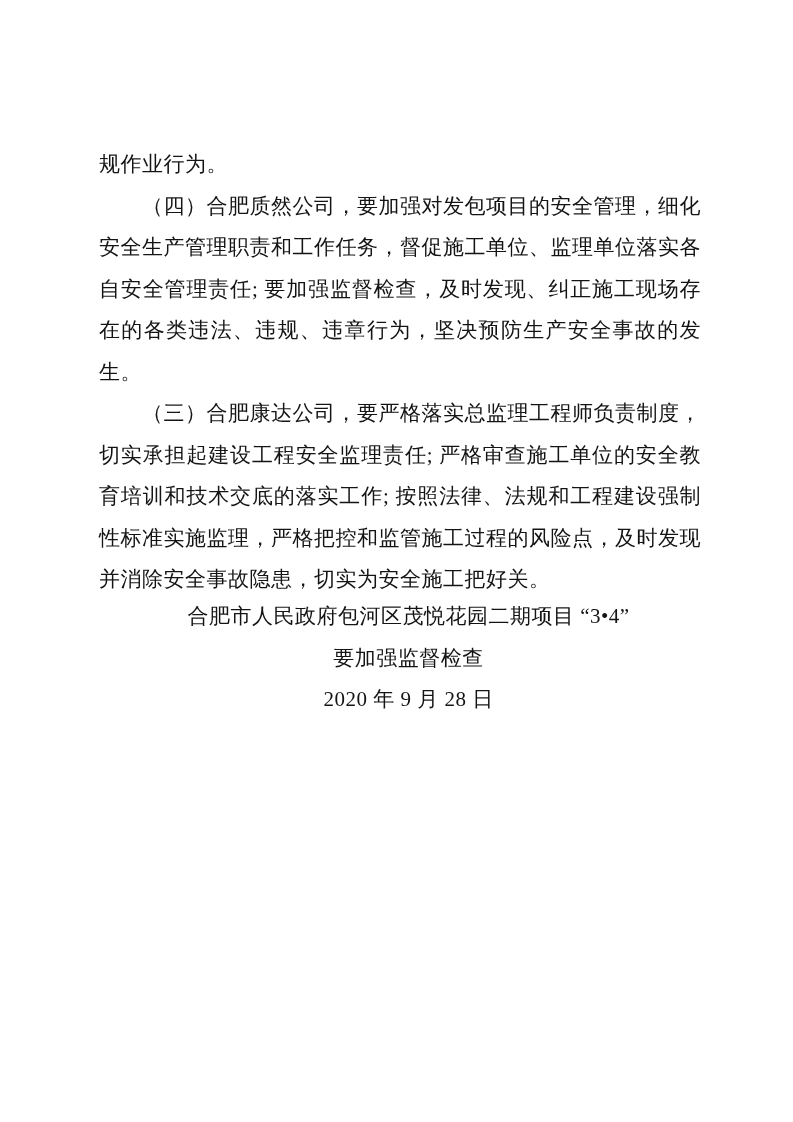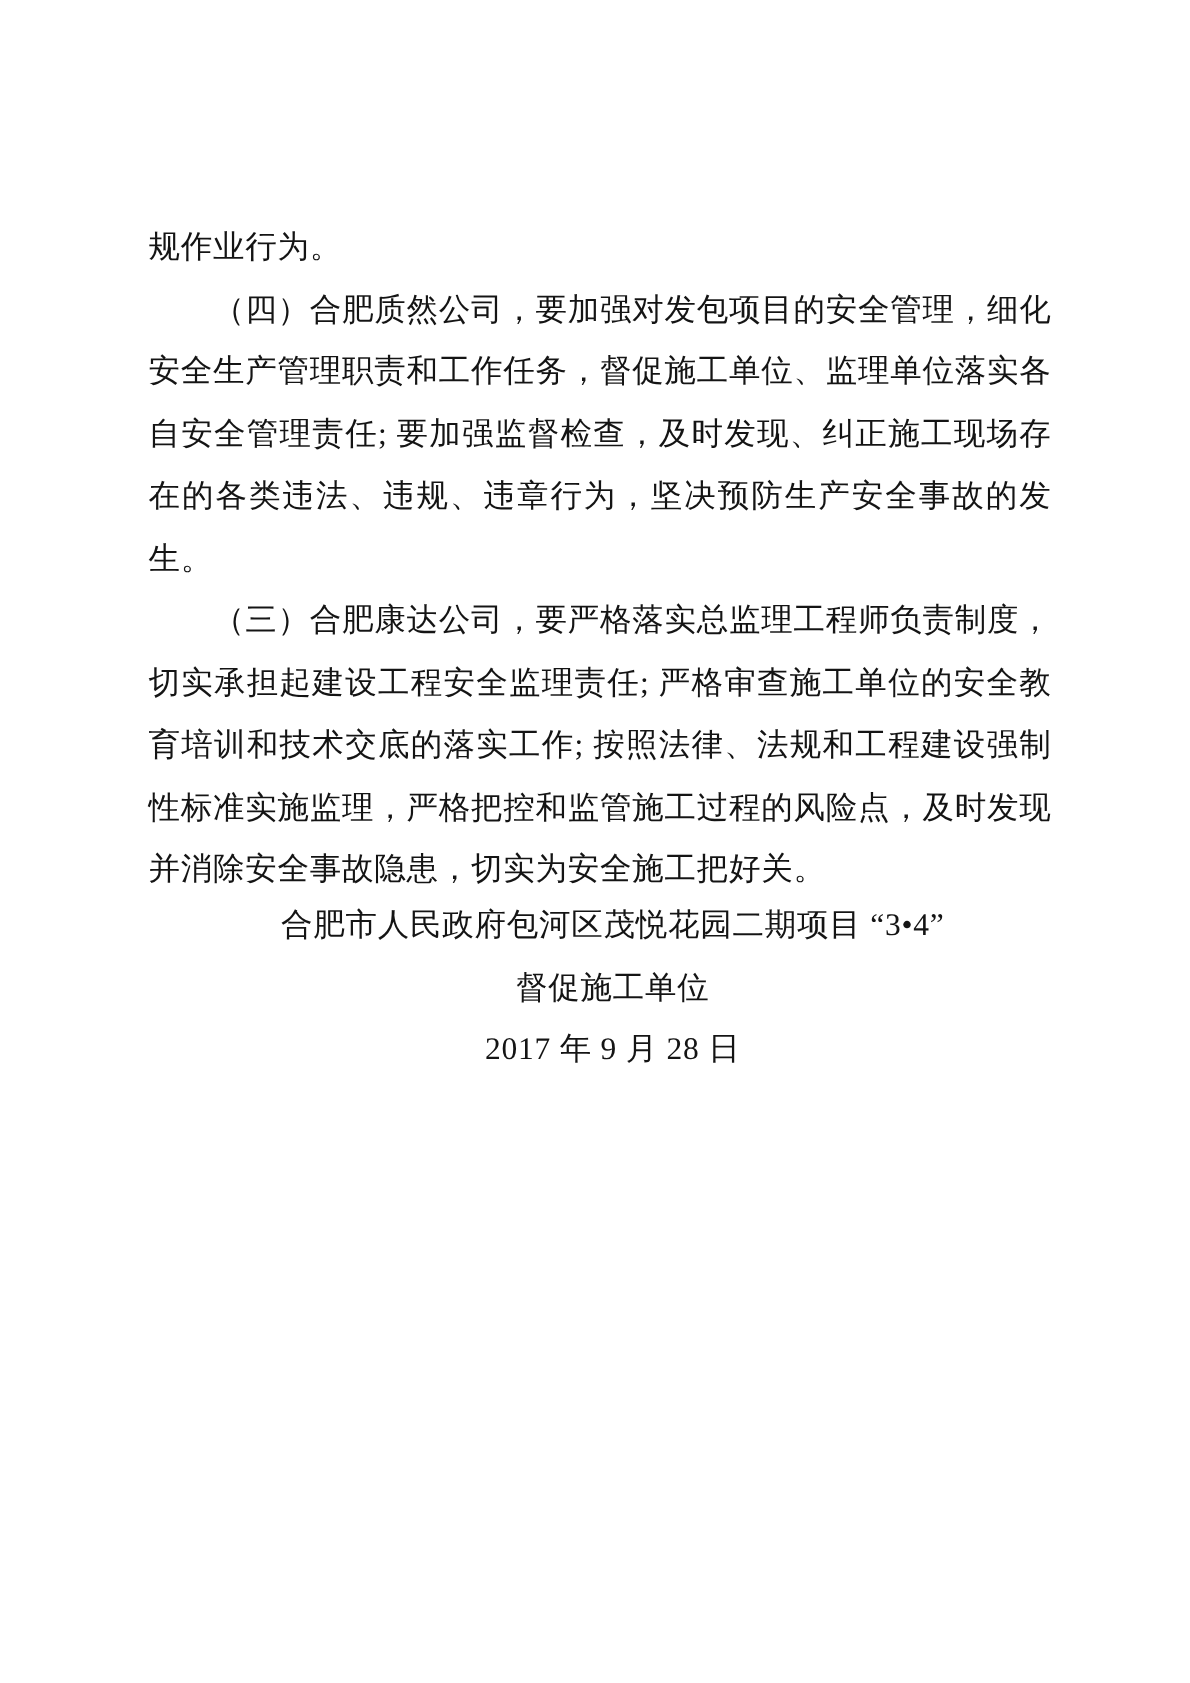--- a/index.html
+++ b/index.html
@@ -62,19 +62,19 @@
 <div class="page">
 
   <div class="content">
     <p class="para">规作业行为。</p>
     <p class="para indent">（四）合肥质然公司，要加强对发包项目的安全管理，细化安全生产管理职责和工作任务，督促施工单位、监理单位落实各自安全管理责任; 要加强监督检查，及时发现、纠正施工现场存在的各类违法、违规、违章行为，坚决预防生产安全事故的发生。</p>
     <p class="para indent">（三）合肥康达公司，要严格落实总监理工程师负责制度，切实承担起建设工程安全监理责任; 严格审查施工单位的安全教育培训和技术交底的落实工作; 按照法律、法规和工程建设强制性标准实施监理，严格把控和监管施工过程的风险点，及时发现并消除安全事故隐患，切实为安全施工把好关。</p>
   </div>
 
   <div class="signature">
     <div class="sig-line">合肥市人民政府包河区茂悦花园二期项目 “3•4”</div>
-    <div class="sig-line">督促施工单位</div>
-    <div class="sig-line">2017 年 9 月 28 日</div>
+    <div class="sig-line">要加强监督检查</div>
+    <div class="sig-line">2020 年 9 月 28 日</div>
   </div>
 
   <div class="pagenum">— 16 —</div>
 
 </div>
 
 </body></html>

